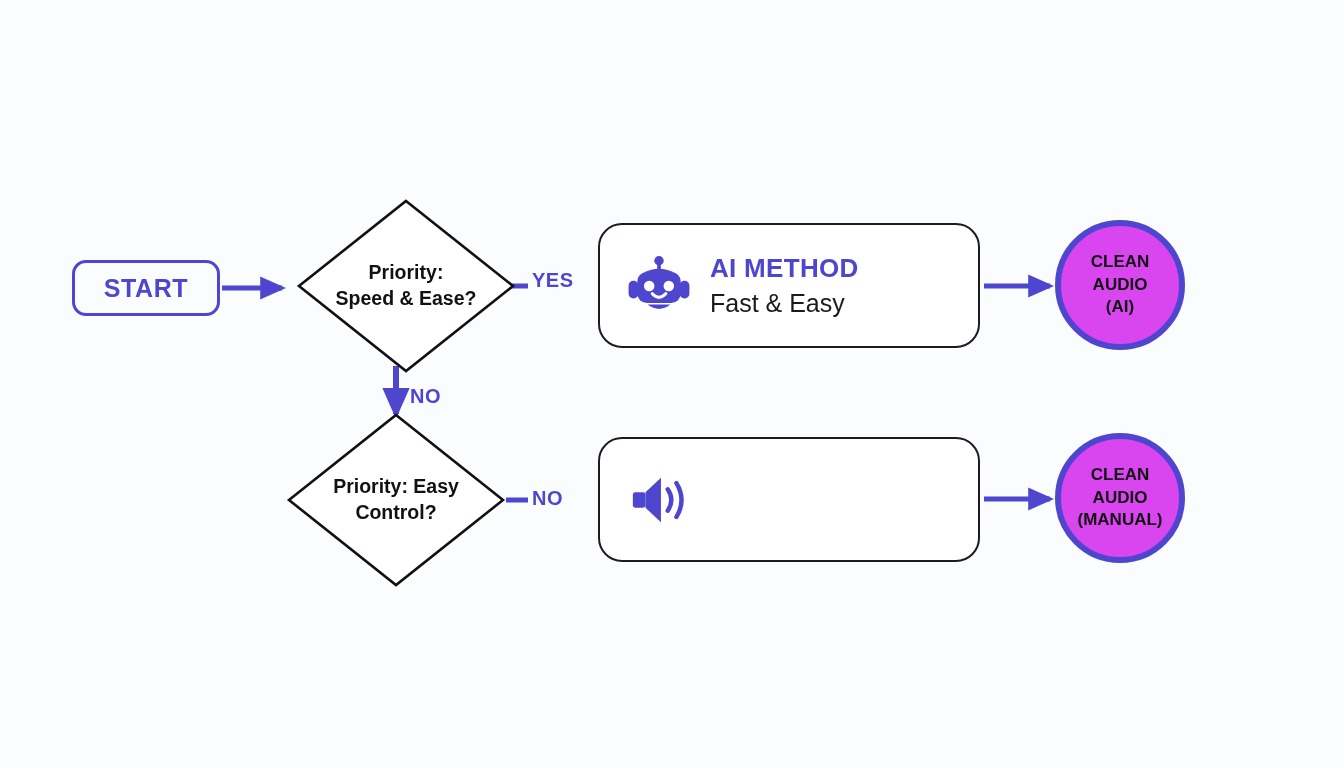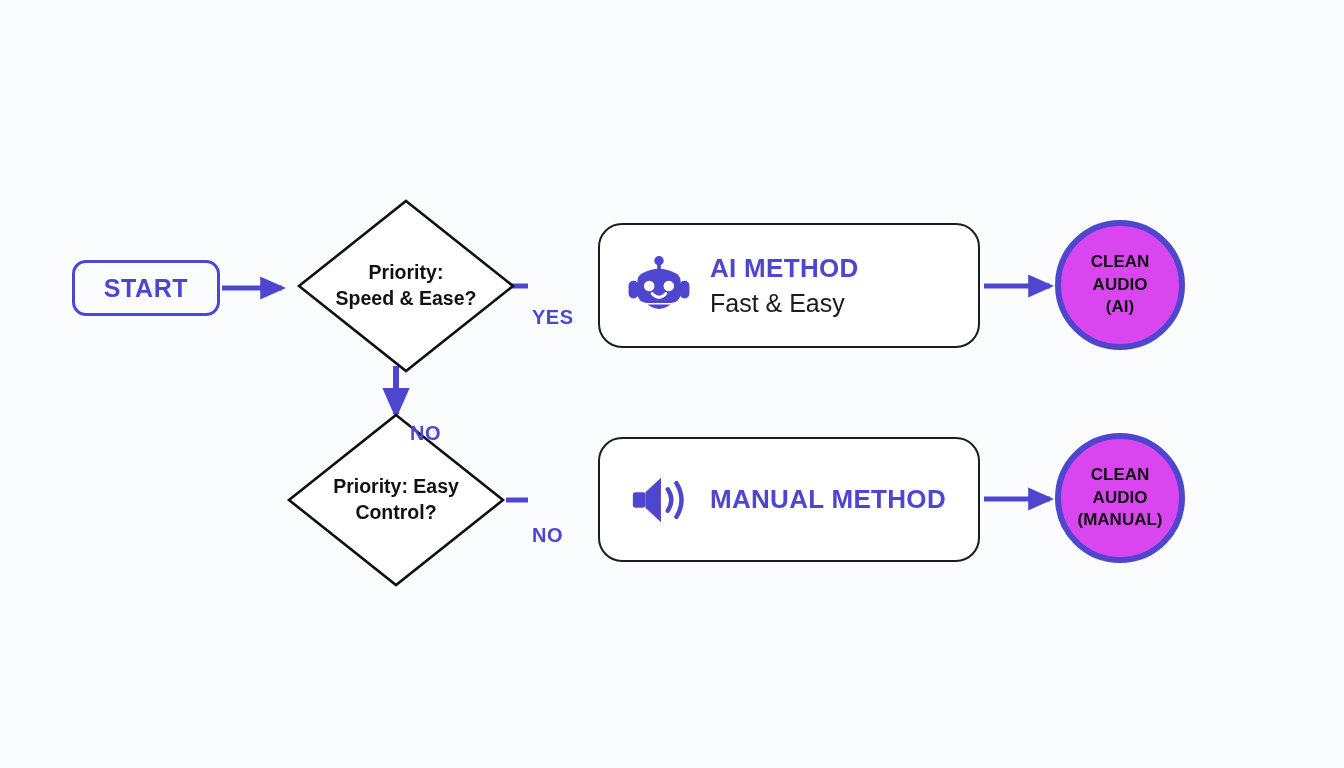--- a/index.html
+++ b/index.html
@@ -150,21 +150,20 @@
   #circle-manual { left: 1055px; top: 433px; }
 
   
   .edge-label {
     position: absolute;
     color: #4f46cf;
     font-size: 20px;
     font-weight: bold;
     letter-spacing: 0.5px;
     white-space: nowrap;
-    margin-top: 37px;
   }
   #label-yes { left: 532px; top: 269px; }
   #label-no-down { left: 410px; top: 385px; }
   #label-no-right { left: 532px; top: 487px; }
 </style>
 </head>
 <body>
 
 <div id="canvas">
 
@@ -246,21 +245,20 @@
 
         <rect x="5" y="24" width="13" height="16" rx="2.5" fill="#4f46cf"></rect>
 
         <path d="M18 24 L34 9 L34 55 L18 40 Z" fill="#4f46cf"></path>
 
         <path d="M41 21 Q48.5 32 41 43" stroke="#4f46cf" stroke-width="4.6" fill="none" stroke-linecap="round"></path>
         <path d="M50 14.5 Q60.5 32 50 49.5" stroke="#4f46cf" stroke-width="4.6" fill="none" stroke-linecap="round"></path>
       </svg>
     </div>
     <div class="card-text">
-      <span class="card-title">MANUAL METHOD</span>
     </div>
   </div>
 
   <div class="circle-node" id="circle-ai">
     <span>CLEAN</span>
     <span>AUDIO</span>
     <span>(AI)</span>
   </div>
 
   <div class="circle-node" id="circle-manual">

